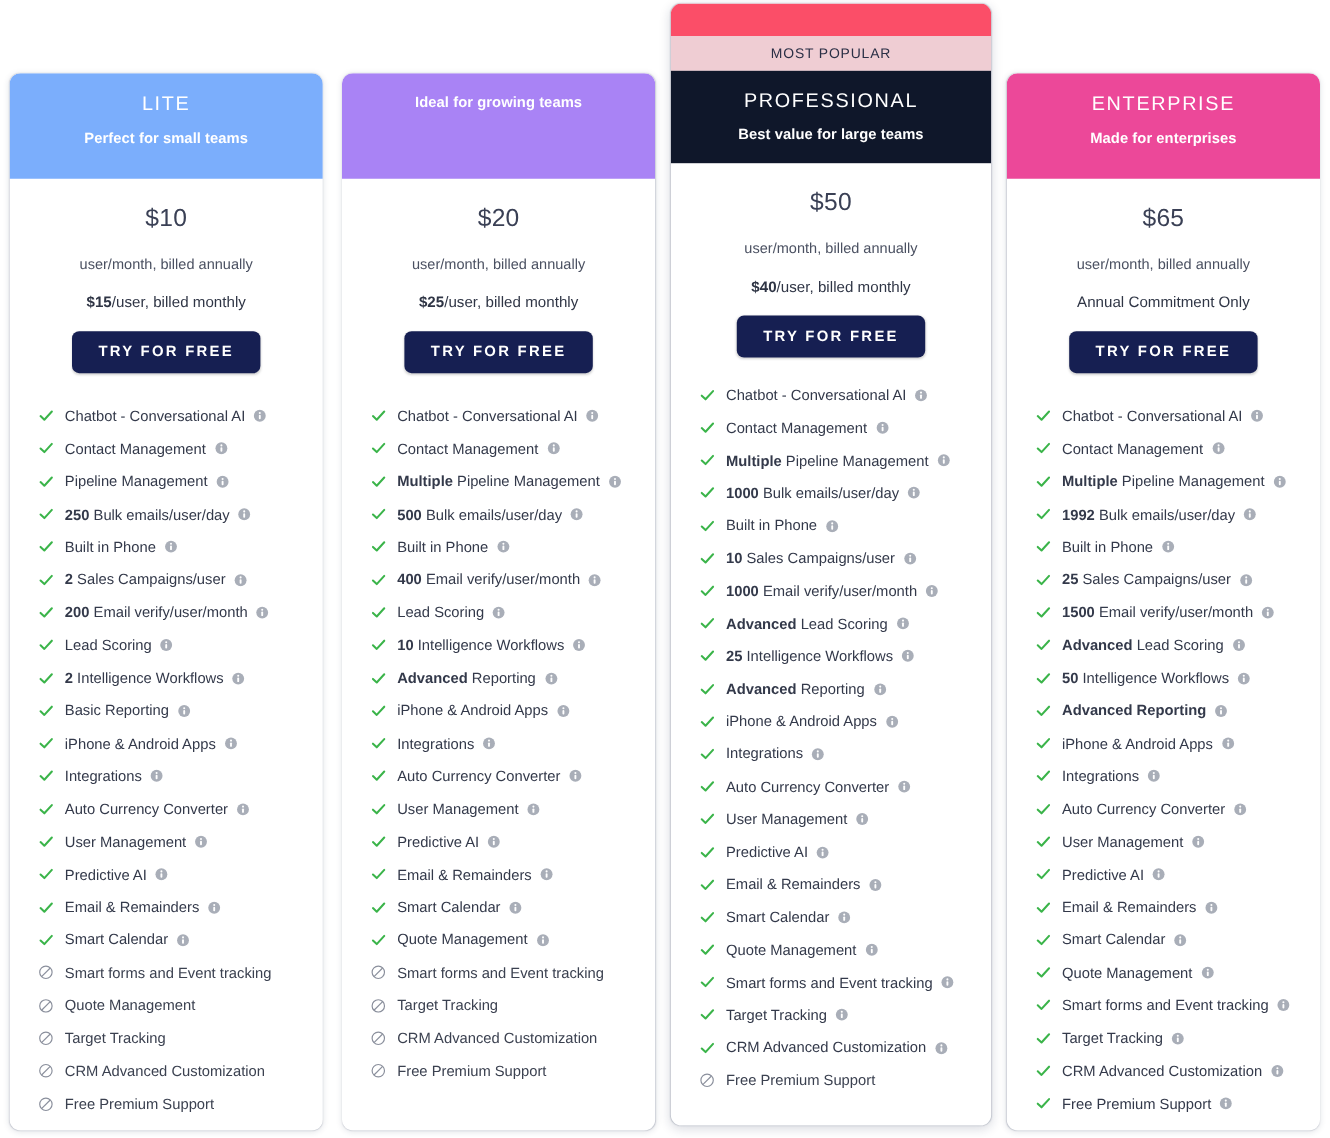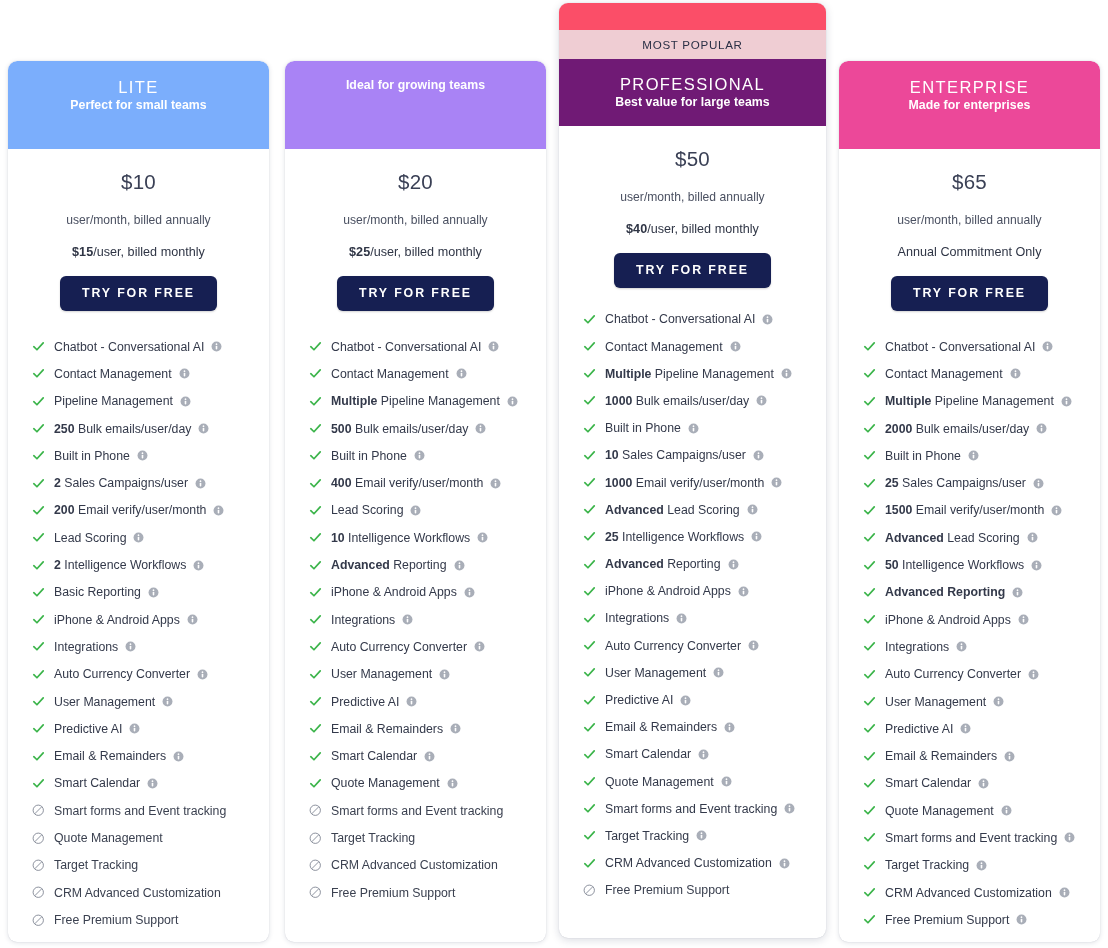--- a/index.html
+++ b/index.html
@@ -55,20 +55,21 @@
   .plan-col.standard .card-header {
     height: 88px;
     box-sizing: border-box;
     padding-top: 17px;
   }
   .plan-name {
     font-size: 16.5px;
     letter-spacing: 1.4px;
     font-weight: 400;
     line-height: 1.2;
+    margin-bottom: 10px;
   }
   .plan-tagline {
     font-size: 12.3px;
     font-weight: 700;
     letter-spacing: 0.05px;
   }
   .popular-band {
     text-align: center;
     font-size: 11.6px;
     letter-spacing: 0.7px;
@@ -718,21 +719,21 @@
             </span>
             <span class="feature-label">Free Premium Support</span>
           </li>
         </ul>
       </div>
     </div>
     <div class="plan-col featured">
       <div class="plan-card">
         <div class="featured-top-strip" style="background:#FB4E68;"></div>
         <div class="popular-band" style="background:#EFCDD3;">MOST POPULAR</div>
-        <div class="card-header" style="background:#701a75;border-radius:0;padding-top:16px;padding-bottom:17px;">
+        <div class="card-header" style="background:#0f172a;border-radius:0;padding-top:16px;padding-bottom:17px;">
           <div class="plan-name">PROFESSIONAL</div>
           <div class="plan-tagline">Best value for large teams</div>
         </div>
         <div class="price-block">
           <div class="price">$50</div>
           <div class="price-note">user/month, billed annually</div>
           <div class="price-alt"><b>$40</b>/user, billed monthly</div>
           <div class="cta-wrap"><button class="cta-button">TRY FOR FREE</button></div>
         </div>
         <ul class="features">
@@ -1072,21 +1073,21 @@
               <circle cx="8" cy="4.6" r="1.25" fill="#ffffff"></circle>
               <rect x="6.85" y="6.8" width="2.3" height="5.4" rx="1.1" fill="#ffffff"></rect>
             </svg>
           </li>
           <li class="feature-row" style="">
             <span class="feat-icon">
               <svg class="check-icon" viewBox="0 0 16 16">
                 <path d="M2.2 8.3 L6.1 12.0 L13.8 3.6" fill="none" stroke="#3BB44A" stroke-width="2.1" stroke-linecap="round" stroke-linejoin="round"></path>
               </svg>
             </span>
-            <span class="feature-label"><b>2000</b> Bulk emails/user/day</span>
+            <span class="feature-label"><b>1992</b> Bulk emails/user/day</span>
             <svg class="info-icon" viewBox="0 0 16 16">
               <circle cx="8" cy="8" r="7.2" fill="#A9AEB8"></circle>
               <circle cx="8" cy="4.6" r="1.25" fill="#ffffff"></circle>
               <rect x="6.85" y="6.8" width="2.3" height="5.4" rx="1.1" fill="#ffffff"></rect>
             </svg>
           </li>
           <li class="feature-row" style="">
             <span class="feat-icon">
               <svg class="check-icon" viewBox="0 0 16 16">
                 <path d="M2.2 8.3 L6.1 12.0 L13.8 3.6" fill="none" stroke="#3BB44A" stroke-width="2.1" stroke-linecap="round" stroke-linejoin="round"></path>

